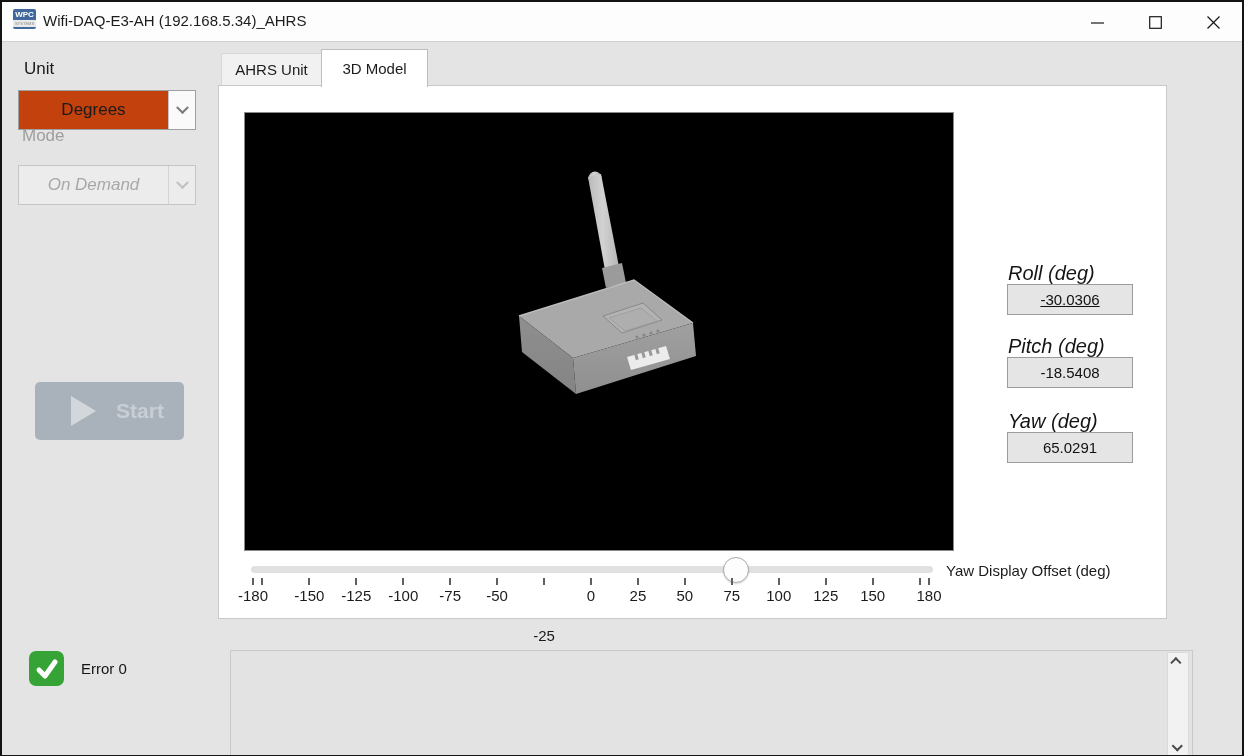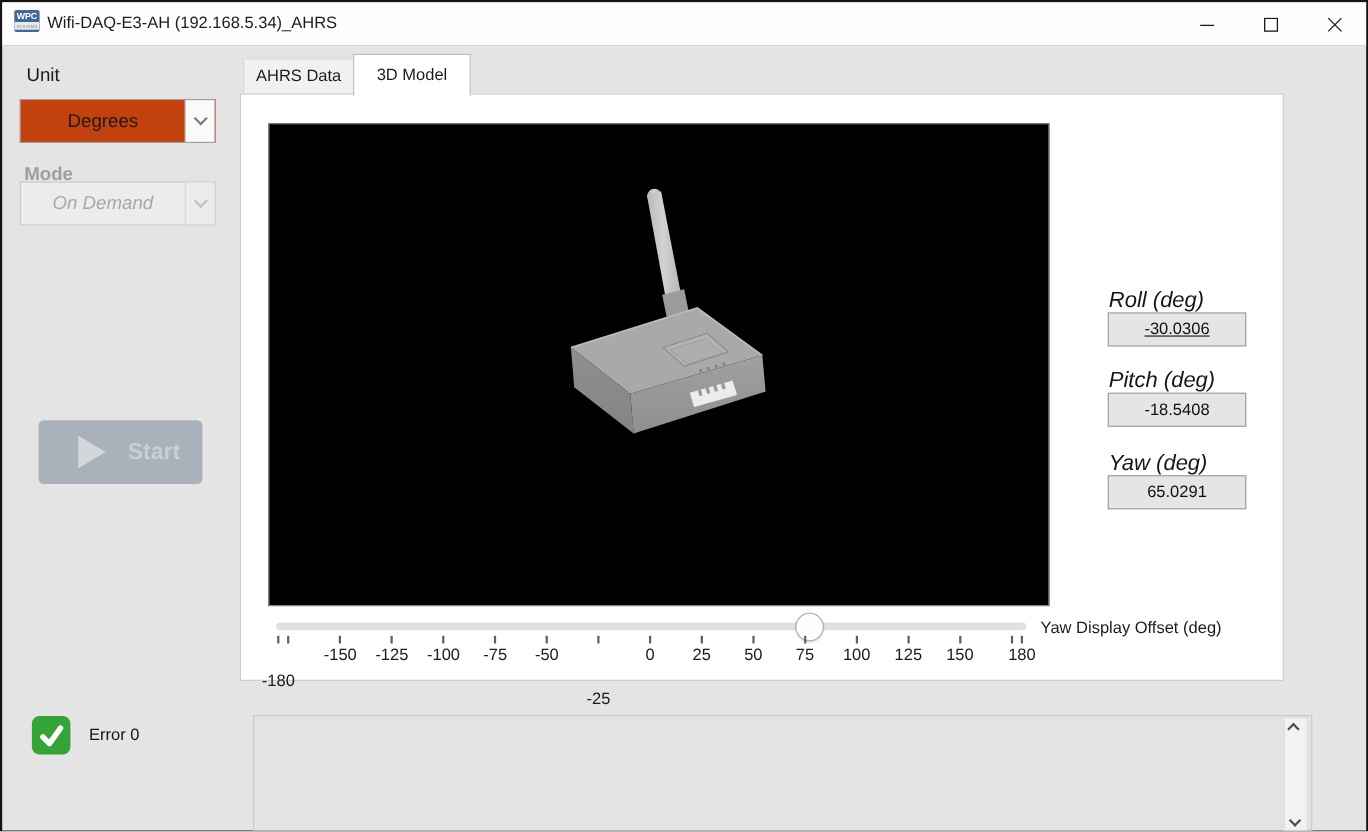--- a/index.html
+++ b/index.html
@@ -121,41 +121,41 @@
     </div>
   </div>
 
   <div class="side-label" style="left:22px; top:57px;">Unit</div>
   <div class="combo" style="top:88px;">
     <span class="combo-text">Degrees</span>
     <span class="combo-arrow">
         <span class="chev"></span>
       </span>
   </div>
-  <div class="side-label dim" style="left:20px; top:147px;font-weight:bold;">Mode</div>
+  <div class="side-label dim" style="left:20px; top:124px;">Mode</div>
   <div class="combo disabled" style="top:163px;">
     <span class="combo-text">On Demand</span>
     <span class="combo-arrow">
         <span class="chev"></span>
       </span>
   </div>
 
   <div class="big-btn btn-start" style="top:380px;">
     <span class="play-tri"></span>
     <span class="btn-label">Start</span>
   </div>
 
   <div class="error-box">
     <svg width="26" height="26">
       <polyline points="5,14 11,20 21,6" fill="none" stroke="#ffffff" stroke-width="5" stroke-linecap="round" stroke-linejoin="round"></polyline>
     </svg>
   </div>
   <div class="error-label">Error 0</div>
 
-  <div class="tab tab-inactive">AHRS Data</div>
+  <div class="tab tab-inactive">AHRS Unit</div>
   <div class="tab tab-active">3D Model</div>
 
   <div class="panel">
 
     <div class="viewport">
       <svg width="708" height="437" viewBox="0 0 708 437">
         <defs>
           <linearGradient id="gAnt" x1="0" y1="0" x2="1" y2="0">
             <stop offset="0" stop-color="#b9b9b9"></stop>
               <stop offset="0.45" stop-color="#d2d2d2"></stop>
@@ -220,21 +220,21 @@
         <div class="tick" style="left: 63.8889%;"></div>
         <div class="tick" style="left: 70.8333%;"></div>
         <div class="tick" style="left: 77.7778%;"></div>
         <div class="tick" style="left: 84.7222%;"></div>
         <div class="tick" style="left: 91.6667%;"></div>
         <div class="tick" style="left: 100%;"></div>
         <div class="tick" style="left: 1.38889%;"></div>
         <div class="tick" style="left: 98.6111%;"></div>
       </div>
     <div class="tick-labels">
-        <div class="tick-label" style="left: 0%; margin-top: 24px;">-180</div>
+        <div class="tick-label" style="left: 0%;">-180</div>
         <div class="tick-label" style="left: 8.33333%;">-150</div>
         <div class="tick-label" style="left: 15.2778%;">-125</div>
         <div class="tick-label" style="left: 22.2222%;">-100</div>
         <div class="tick-label" style="left: 29.1667%;">-75</div>
         <div class="tick-label" style="left: 36.1111%;">-50</div>
         <div class="tick-label" style="left: 43.0556%; margin-top: 40px;">-25</div>
         <div class="tick-label" style="left: 50%;">0</div>
         <div class="tick-label" style="left: 56.9444%;">25</div>
         <div class="tick-label" style="left: 63.8889%;">50</div>
         <div class="tick-label" style="left: 70.8333%;">75</div>

